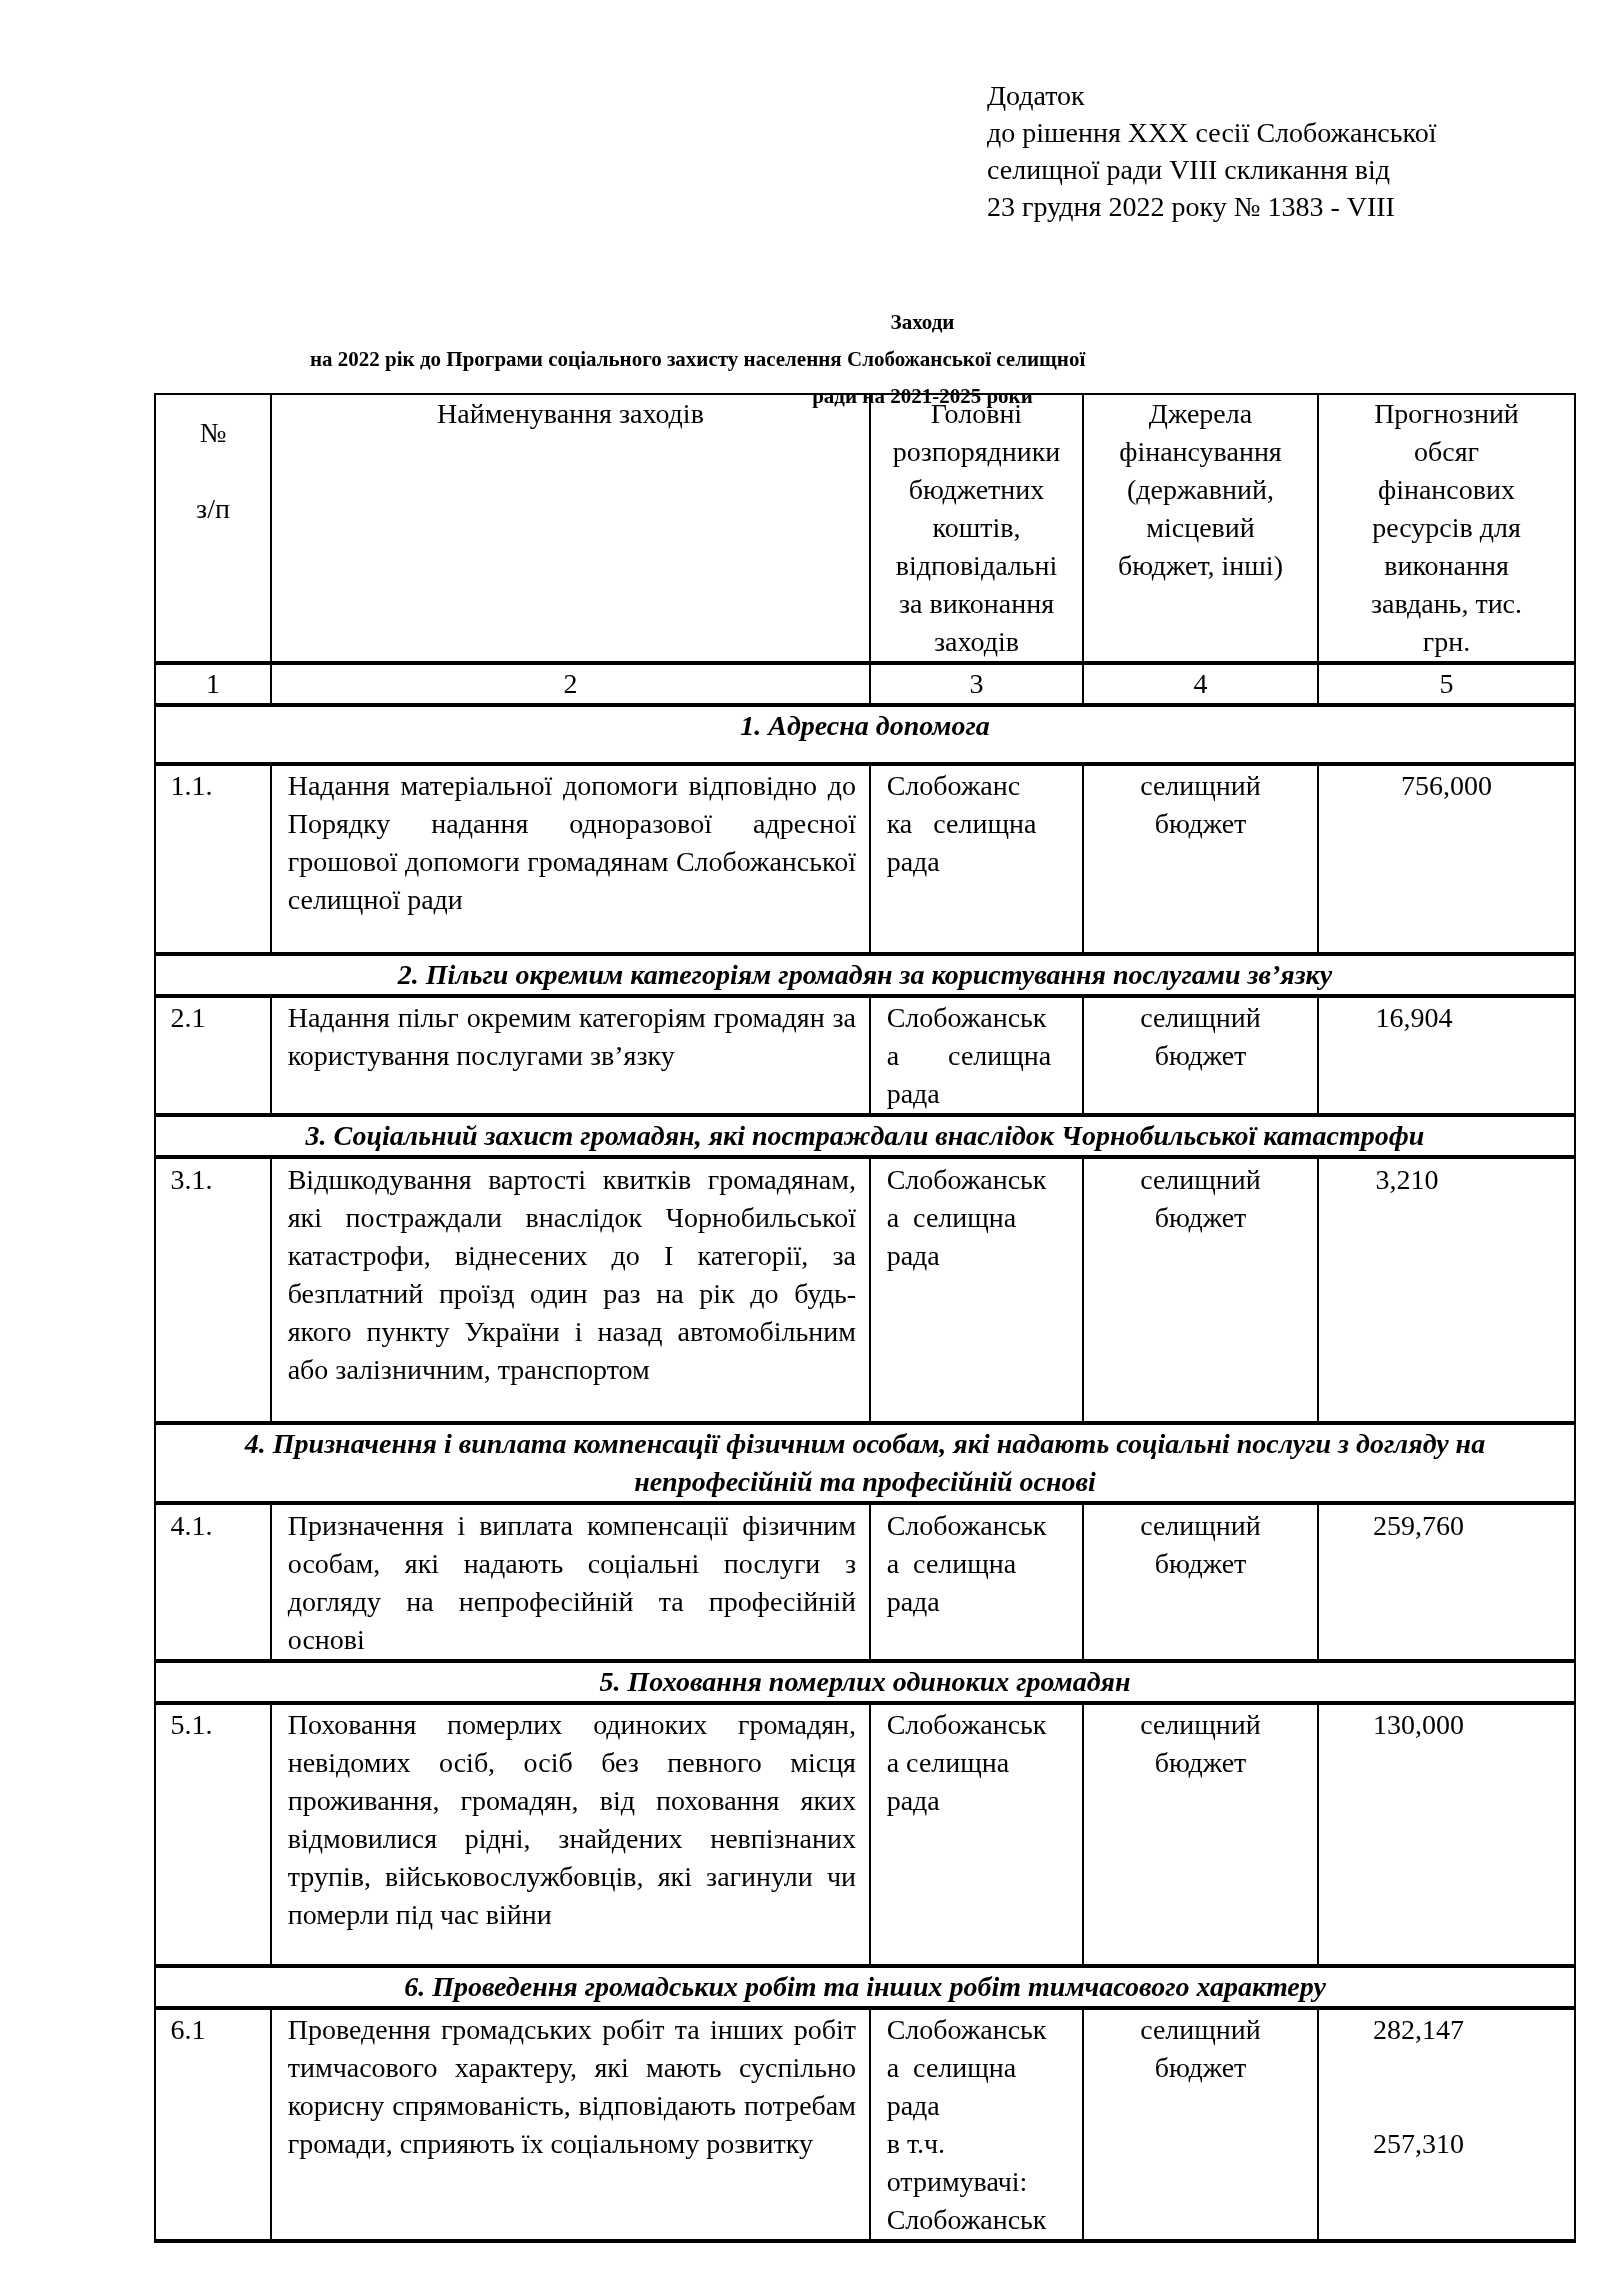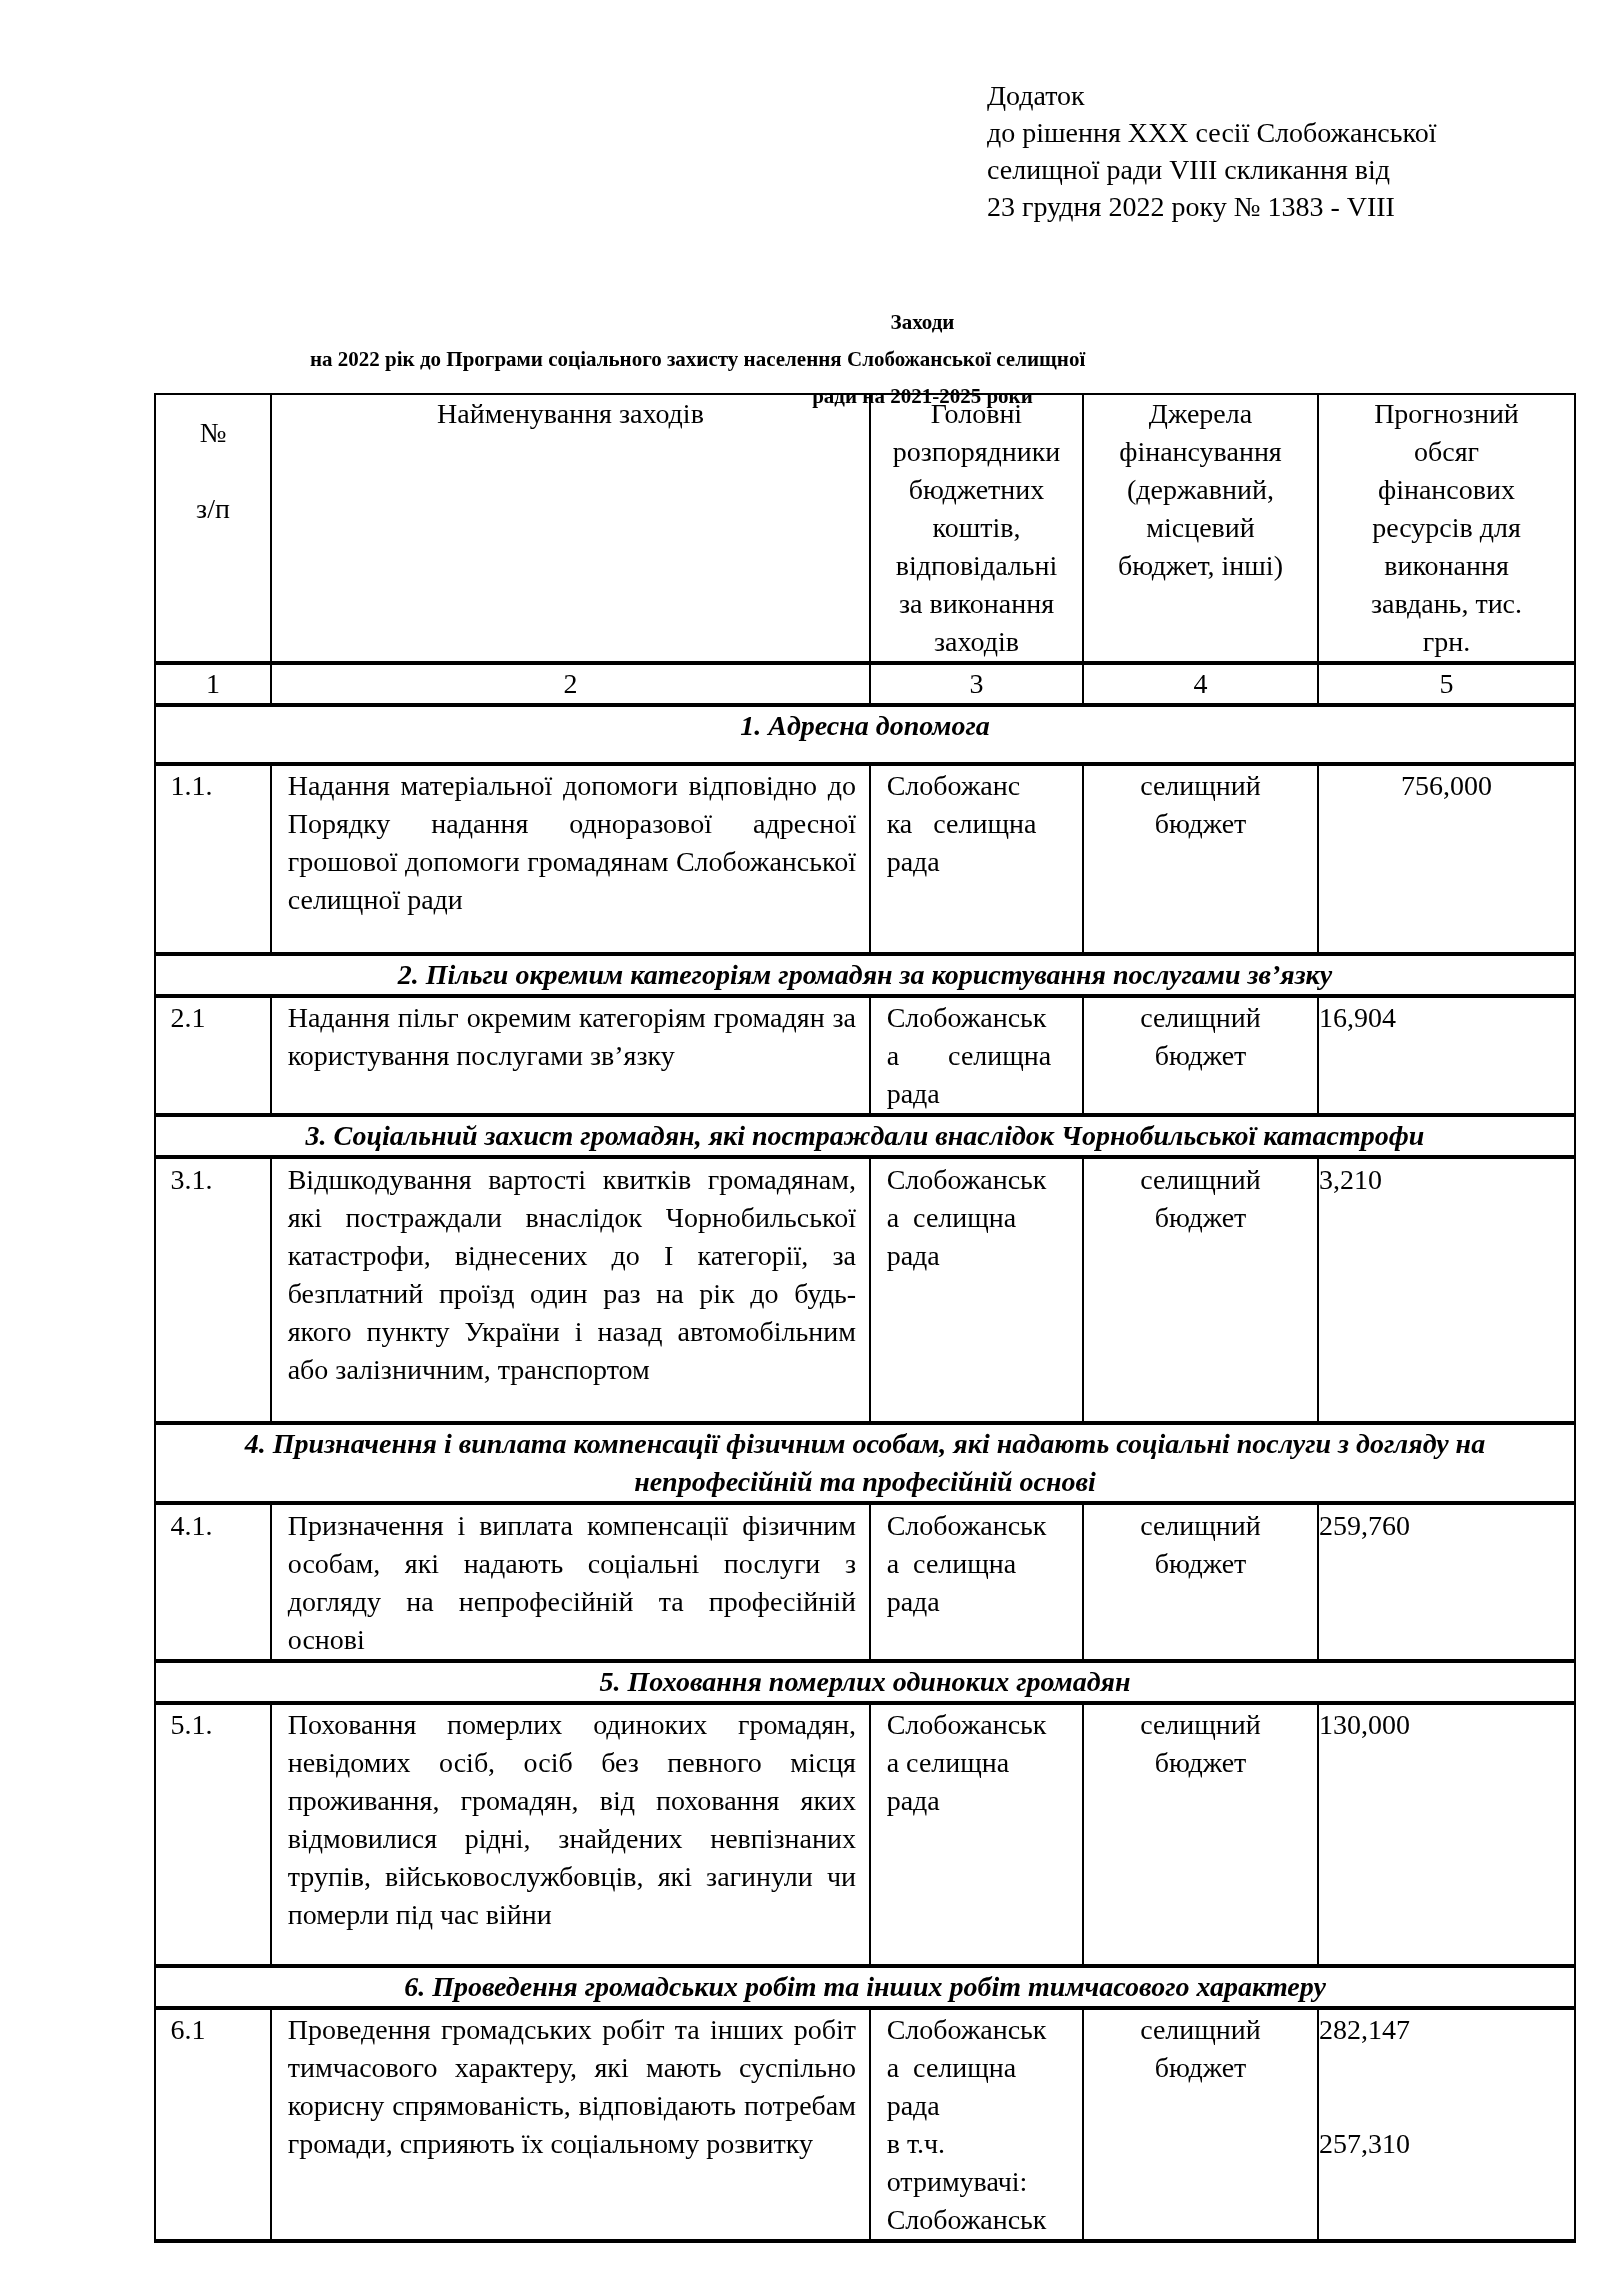--- a/index.html
+++ b/index.html
@@ -18,21 +18,21 @@
   table.main tr.thick-top td { border-top-width: 4.6px; }
   .hdr td { vertical-align: middle; text-align: center; }
   .hdr .c1 { line-height: 76px; }
   .numrow td { text-align: center; vertical-align: middle; }
   .section td { text-align: center; vertical-align: middle; font-weight: bold; font-style: italic;
                 font-size: 28px; line-height: 38px; padding: 0 6.5px; margin-top: 48px; }
   .c-num { padding: 1.3px 0 0 14.4px !important; }
   .c-name { padding: 1.3px 13px 0 15.7px !important; text-align: justify; text-align-last: left; }
   .c-org { padding: 1.3px 6.5px 0 15.7px !important; }
   .c-src { text-align: center; padding-top: 1.3px !important; }
-  .c-amt { text-align: left; padding: 1.3px 65px 0 0 !important; }
+  .c-amt { text-align: center; padding: 1.3px 65px 0 0 !important; }
   .amt2 { margin-top: 76px; }
   .col1 { width: 116px; } .col2 { width: 599px; } .col3 { width: 213px; }
   .col4 { width: 235px; } .col5 { width: 257px; }
 </style>
 </head>
 <body>
 
 <div class="annex">
   <div>Додаток</div>
   <div>до рішення XXX сесії Слобожанської</div>

